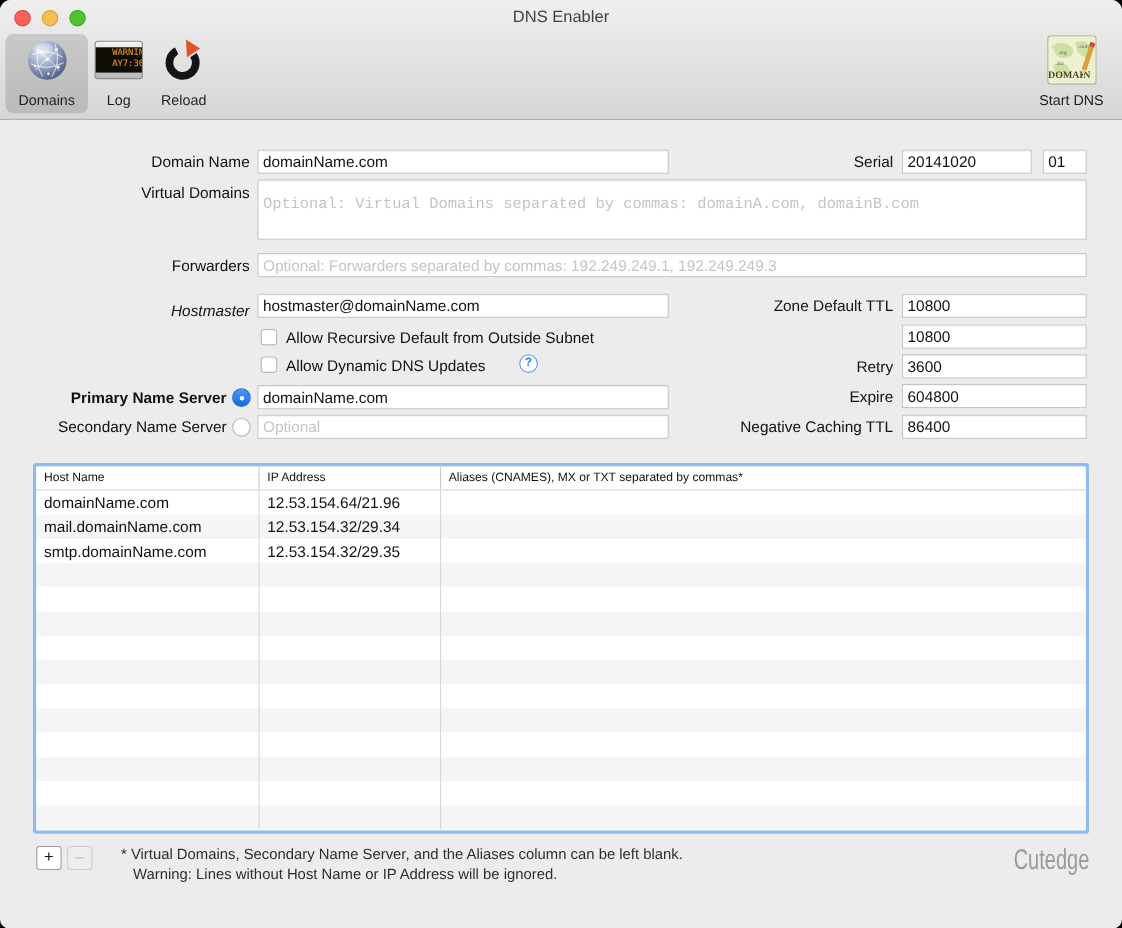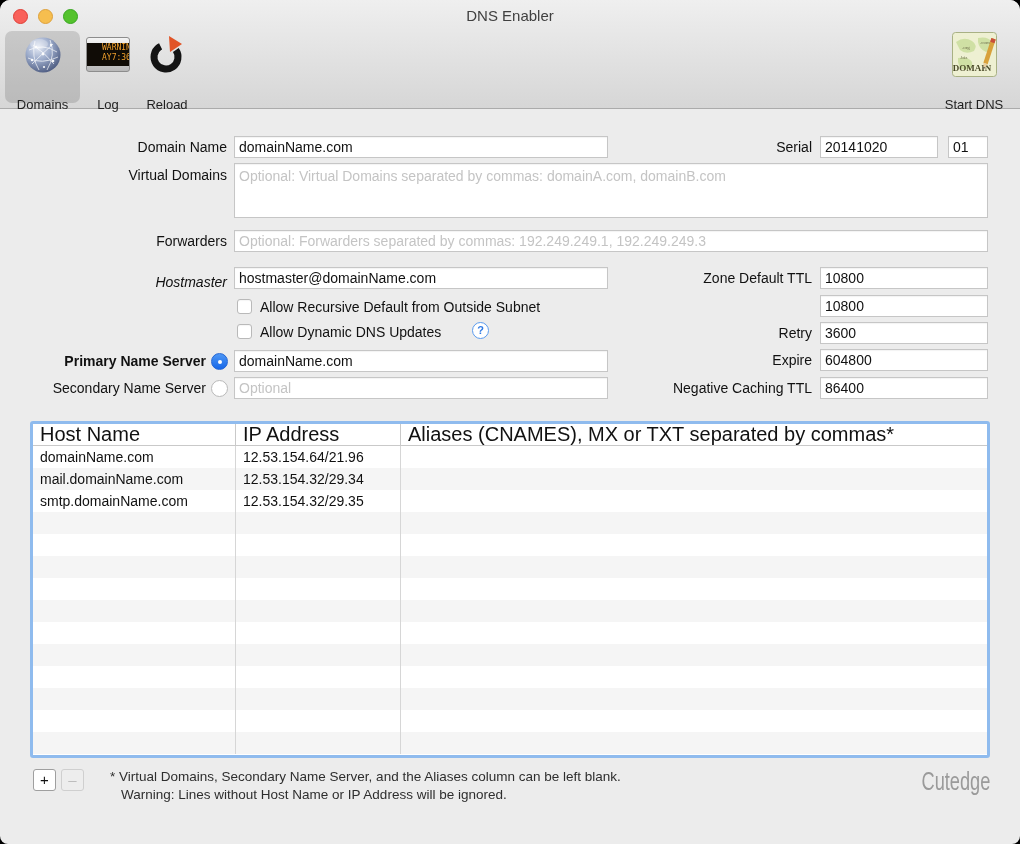--- a/index.html
+++ b/index.html
@@ -11,58 +11,58 @@
     background:linear-gradient(#efefef,#d6d6d6);border-bottom:1px solid #ababab;}
   .traffic{position:absolute;top:9px;width:13px;height:13px;border-radius:50%;}
   #tl-close{left:13px;background:#f9615a;border:0.5px solid #de3e36;}
   #tl-min{left:38px;background:#f6be4f;border:0.5px solid #dda03c;}
   #tl-zoom{left:63px;background:#54c22d;border:0.5px solid #38a621;}
   #window-title{position:absolute;top:7px;left:0;width:100%;text-align:center;
     font-size:15px;color:#404040;}
 
   .tb-item{position:absolute;top:31px;height:72px;text-align:center;cursor:default;}
   .tb-item .tb-icon{height:47px;display:flex;align-items:center;justify-content:center;}
-  .tb-label{font-size:13px;color:#1f1f1f;margin-top:19px;}
+  .tb-label{font-size:13px;color:#1f1f1f;margin-top:5px;}
   .tb-selected{background:rgba(0,0,0,0.135);border-radius:7px;}
   #tb-domains{left:5px;width:75px;}
   #tb-log{left:84px;width:48px;}
   #tb-reload{left:136px;width:62px;}
   #tb-start{left:936px;width:76px;}
 
   
   .led-frame{width:44px;height:35px;border-radius:3px;background:linear-gradient(#f4f4f4,#b8b8b8);
     border:1px solid #8d8d8d;box-sizing:border-box;display:flex;align-items:center;justify-content:center;}
   .led-screen{width:38px;height:23px;background:#100c06;overflow:hidden;
     font-family:"DejaVu Sans Mono",monospace;font-size:8px;line-height:10px;
     color:#f2a12c;text-align:left;padding-left:15px;letter-spacing:0;}
 
   
   .flabel{position:absolute;font-size:14px;color:#111;line-height:22px;text-align:right;}
   .tinput{position:absolute;height:22px;box-sizing:border-box;border:1px solid #c6c6c6;background:#fff;
     font-family:"Liberation Sans",sans-serif;font-size:14px;color:#111;padding:0 4px;
     box-shadow:inset 0 1px 1px rgba(0,0,0,0.05);border-radius:0;outline:none;}
   .tinput::placeholder,textarea::placeholder{color:#c4c4c4;opacity:1;}
-  textarea.tinput{resize:none;padding-top:4px;line-height:17px;}
+  textarea.tinput{resize:none;padding-top:14px;line-height:17px;font-family:Liberation Mono, monospace;}
   .checkbox{position:absolute;width:15px;height:15px;box-sizing:border-box;background:#fff;
     border:1px solid #b9b9b9;border-radius:3px;box-shadow:inset 0 1px 1px rgba(0,0,0,0.04);}
   .cklabel{position:absolute;font-size:14px;color:#111;line-height:17px;}
   .radio{position:absolute;width:17px;height:17px;box-sizing:border-box;border-radius:50%;
     background:#fff;border:1px solid #b9b9b9;}
   .radio.on{background:linear-gradient(#4e97f5,#1667e8);border:1px solid #2466d4;}
   .radio.on::after{content:"";position:absolute;left:5.5px;top:5.5px;width:4px;height:4px;
     border-radius:50%;background:#fff;}
   .helpbtn{position:absolute;width:17px;height:17px;box-sizing:border-box;border-radius:50%;
     background:#fff;border:1.5px solid #5a9bee;color:#2f7ae4;font-size:11px;font-weight:bold;
     text-align:center;line-height:14px;}
 
   
   #table-ring{position:absolute;left:30px;top:421px;width:960px;height:337px;box-sizing:border-box;
     border:3px solid #8fbbee;border-radius:3px;background:#fff;overflow:hidden;}
   #table-head{display:flex;height:21px;border-bottom:1px solid #c9c9c9;background:#fff;}
-  .hcell{font-size:20px;color:#111;line-height:20px;padding-left:7px;box-sizing:border-box;
+  .hcell{font-size:11px;color:#111;line-height:20px;padding-left:7px;box-sizing:border-box;
     border-right:1px solid #c9c9c9;overflow:hidden;white-space:nowrap;}
   .hcell.c2{border-right:none;}
   .trow{display:flex;height:22px;background:#fff;}
   .trow.alt{background:#f5f5f5;}
   .tcell{font-size:14px;color:#111;line-height:22px;padding-left:7px;box-sizing:border-box;
     border-right:1px solid #d6d6d6;overflow:hidden;white-space:nowrap;}
   .tcell.c2{border-right:none;}
   .c0{width:203px;}.c1{width:165px;}.c2{flex:1;}
 
   

